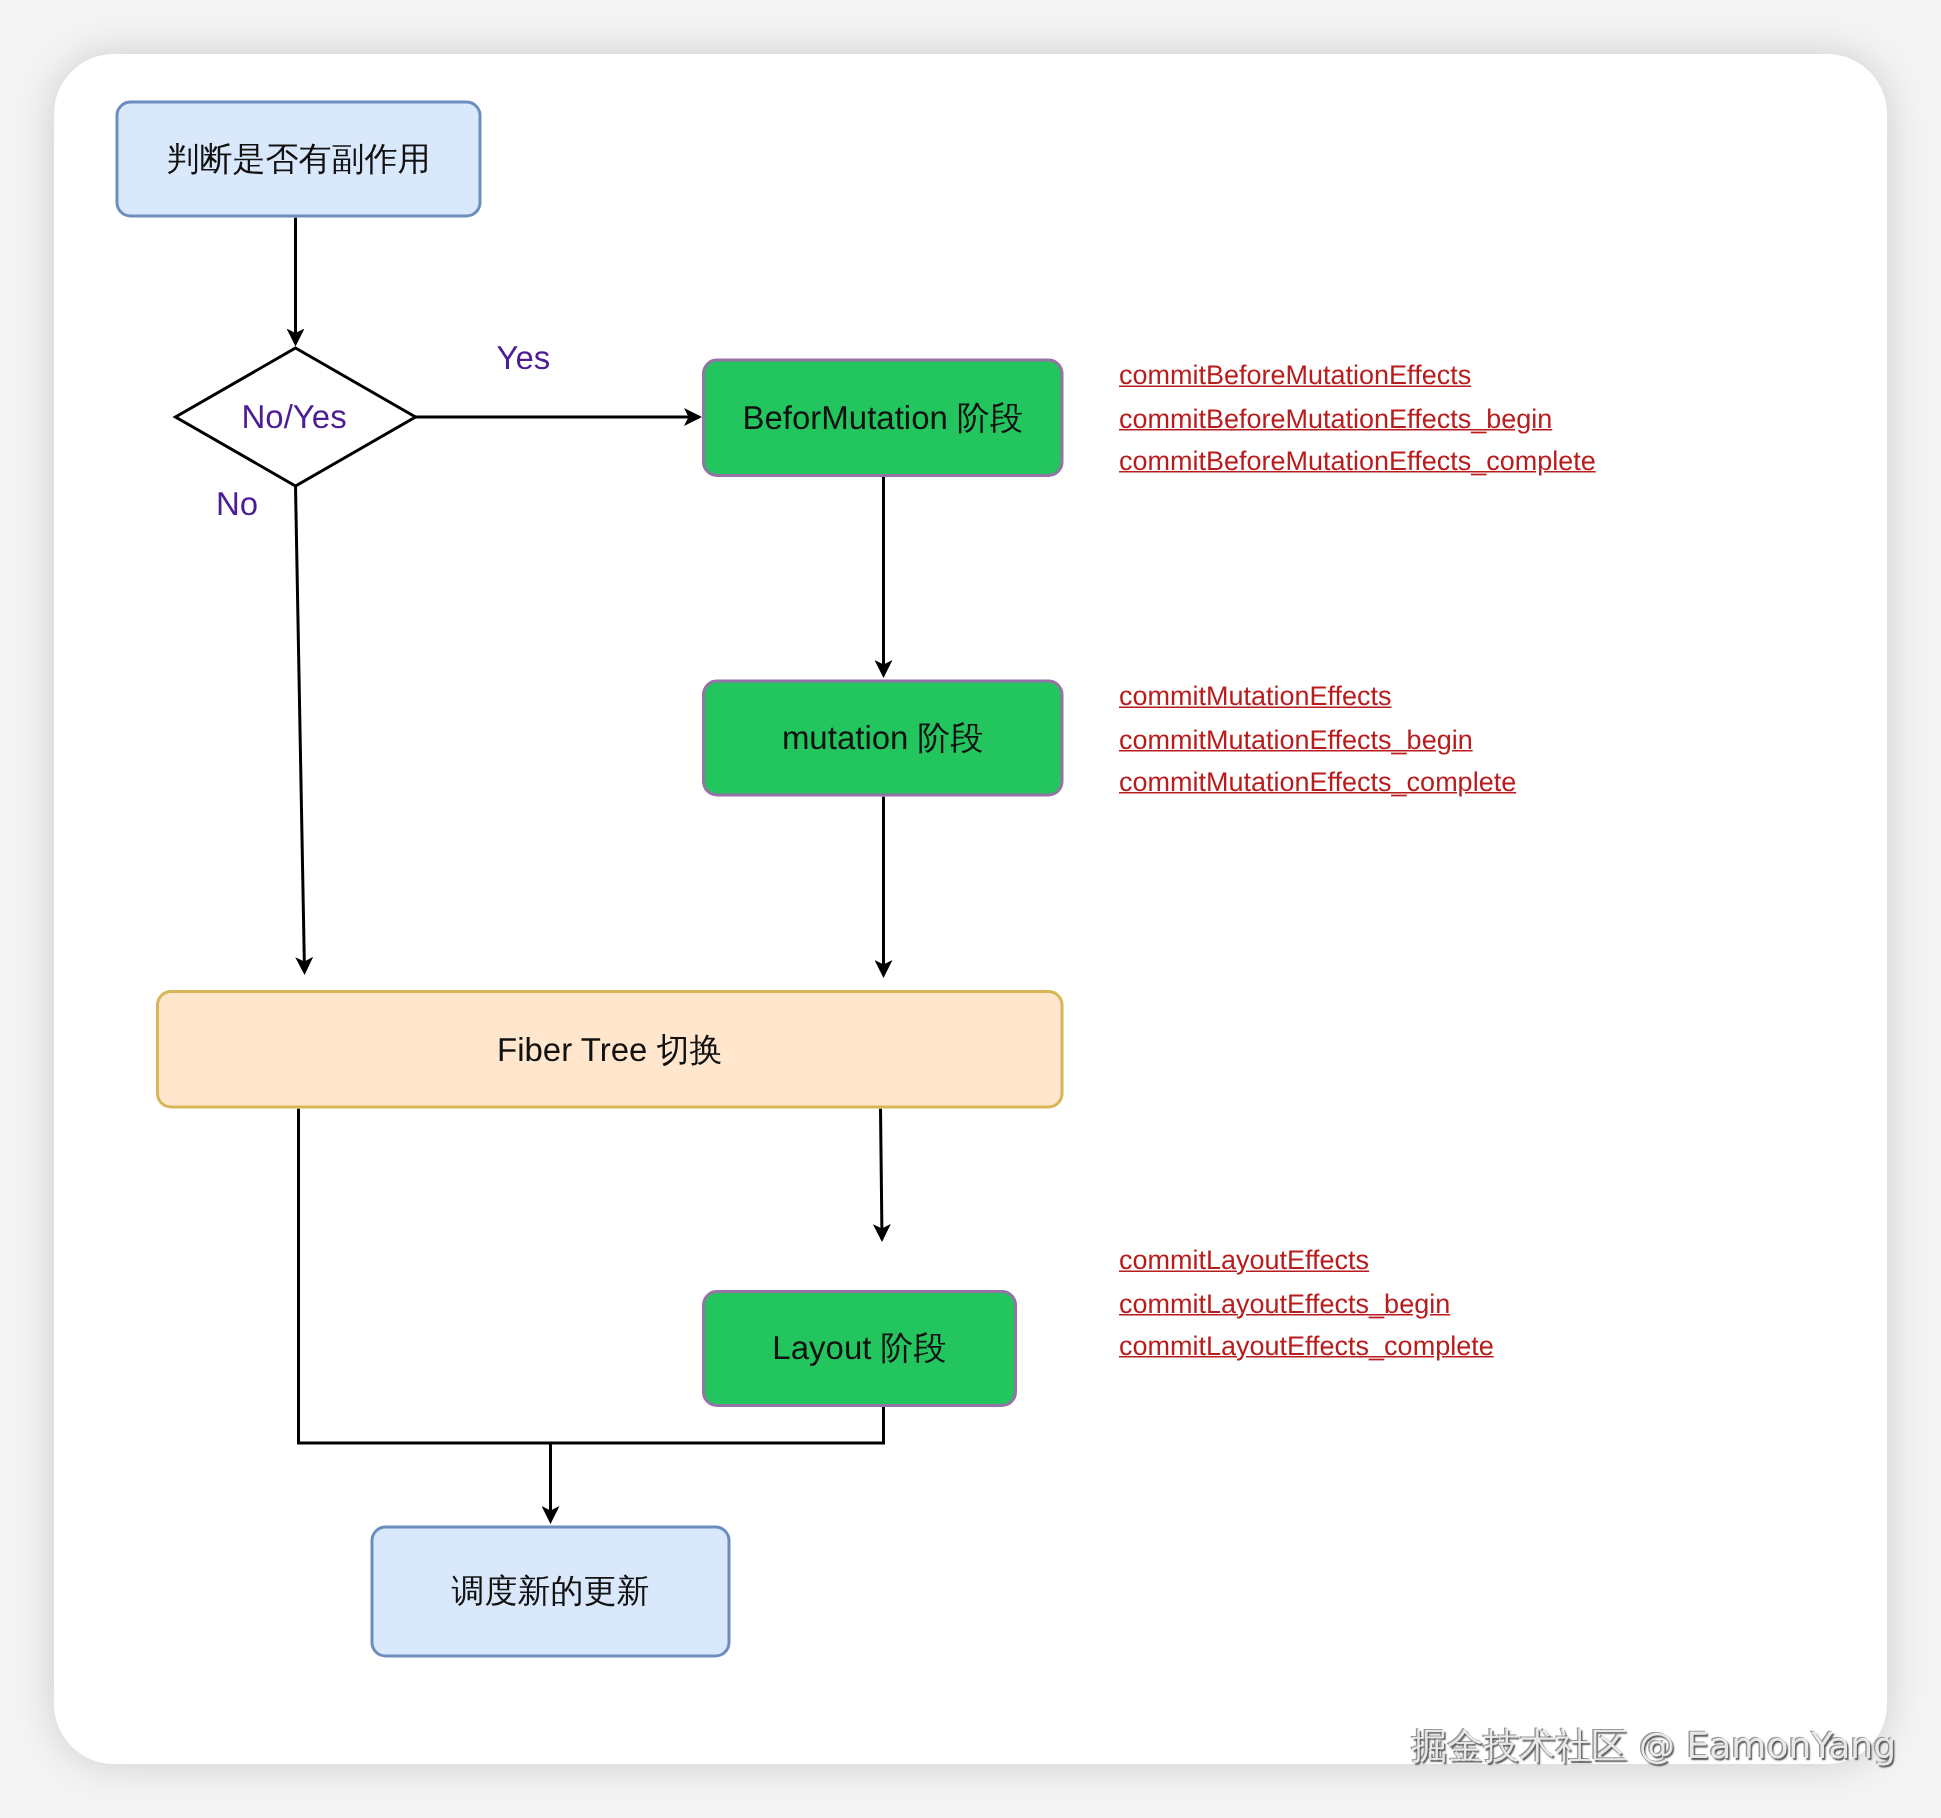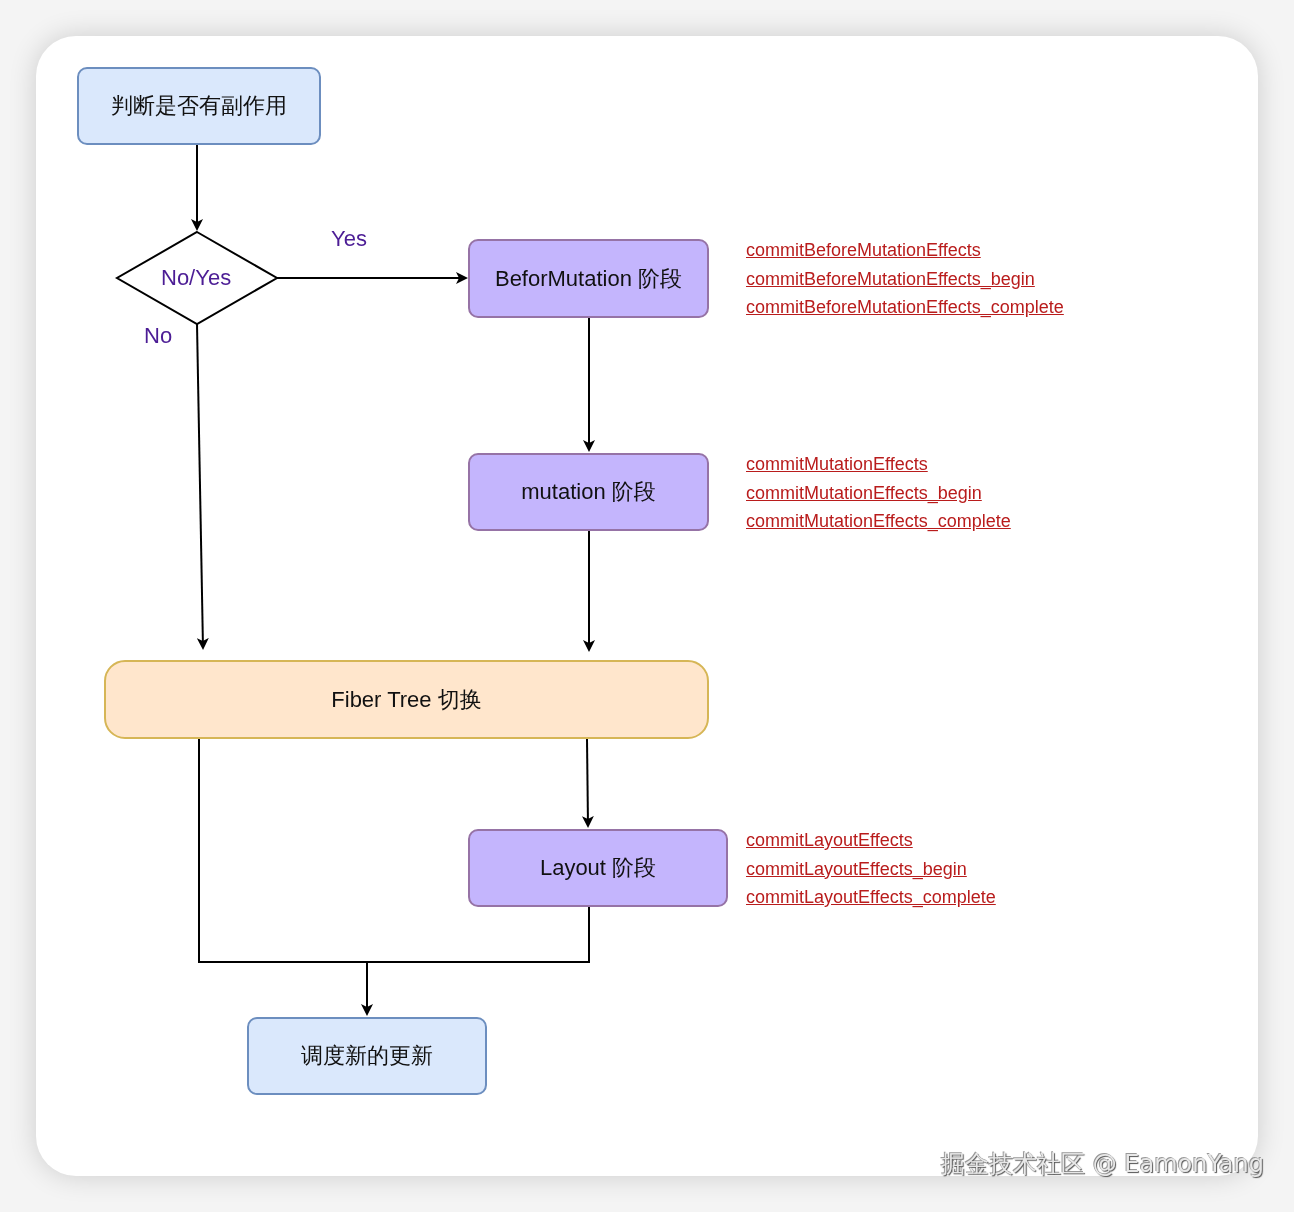--- a/index.html
+++ b/index.html
@@ -27,22 +27,22 @@
       display: flex;
       align-items: center;
       justify-content: center;
       border-radius: 10px;
       font-size: 22px;
       color: #111;
       border-width: 2px;
       border-style: solid;
     }
     .blue { background: #dae8fc; border-color: #6c8ebf; }
-    .purple { background: #c4b5fd; border-color: #9673a6; }
-    .orange { background: #ffe6cc; border-color: #d6b656; border-radius: 21px; }
+    .purple { background: #22c55e; border-color: #9673a6; }
+    .orange { background: #ffe6cc; border-color: #d6b656; }
     .label {
       position: absolute;
       font-size: 22px;
       color: #4c1d95;
       white-space: nowrap;
     }
     .fn-list {
       position: absolute;
       font-size: 18px;
       color: #b91c1c;
@@ -127,27 +127,27 @@
 <div class="fn-list" style="left:746px; top:450px;">
   <div>commitMutationEffects</div>
   <div>commitMutationEffects_begin</div>
   <div>commitMutationEffects_complete</div>
 </div>
 
 <div class="node orange" style="left:104px; top:660px; width:605px; height:79px;">
   <span>Fiber Tree 切换</span>
 </div>
 
-<div class="node purple" style="left:468px; top:829px; width:260px; height:78px;">
+<div class="node purple" style="left:468px; top:860px; width:210px; height:78px;">
   <span>Layout 阶段</span>
 </div>
 
 <div class="fn-list" style="left:746px; top:826px;">
   <div>commitLayoutEffects</div>
   <div>commitLayoutEffects_begin</div>
   <div>commitLayoutEffects_complete</div>
 </div>
 
-<div class="node blue" style="left:247px; top:1017px; width:240px; height:78px;">
+<div class="node blue" style="left:247px; top:1017px; width:240px; height:88px;">
   <span>调度新的更新</span>
 </div>
 
 <div class="watermark">掘金技术社区 @ EamonYang</div>
 
 </body></html>

